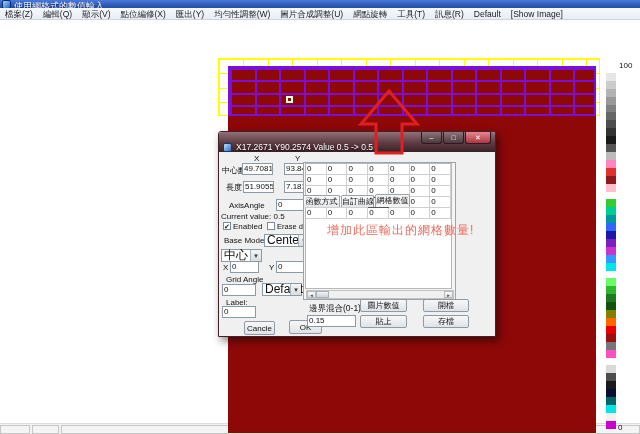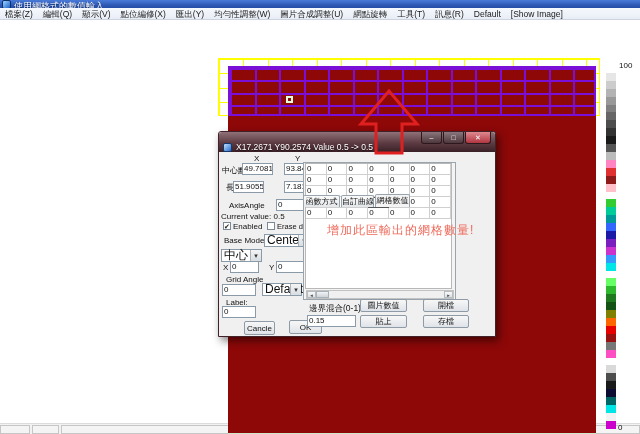--- a/index.html
+++ b/index.html
@@ -198,21 +198,21 @@
   </div>
 
   <label style="left:35px; top:22px;">X</label>
   <label style="left:76px; top:22px;">Y</label>
 
   <label style="left:3px; top:33px;">中心點</label>
   <div class="field" style="left:23px; top:31px; width:31px; height:12px;">49.7081</div>
   <div class="field" style="left:65px; top:31px; width:31px; height:12px;">93.8482</div>
 
   <label style="left:7px; top:50px;">長度</label>
-  <div class="field" style="left:14px; top:49px; width:31px; height:12px;">51.9055</div>
+  <div class="field" style="left:24px; top:49px; width:31px; height:12px;">51.9055</div>
   <div class="field" style="left:65px; top:49px; width:31px; height:12px;">7.1815</div>
 
   <label style="left:10px; top:69px;">AxisAngle</label>
   <div class="field" style="left:57px; top:67px; width:32px; height:12px;">0</div>
 
   <div class="dlg-text" style="left:2px; top:80px;">Current value: 0.5</div>
 
   <div class="chk" style="left:4px; top:90px;">✔</div>
   <label style="left:14px; top:90px;">Enabled</label>
   <div class="chk" style="left:48px; top:90px;"></div>

